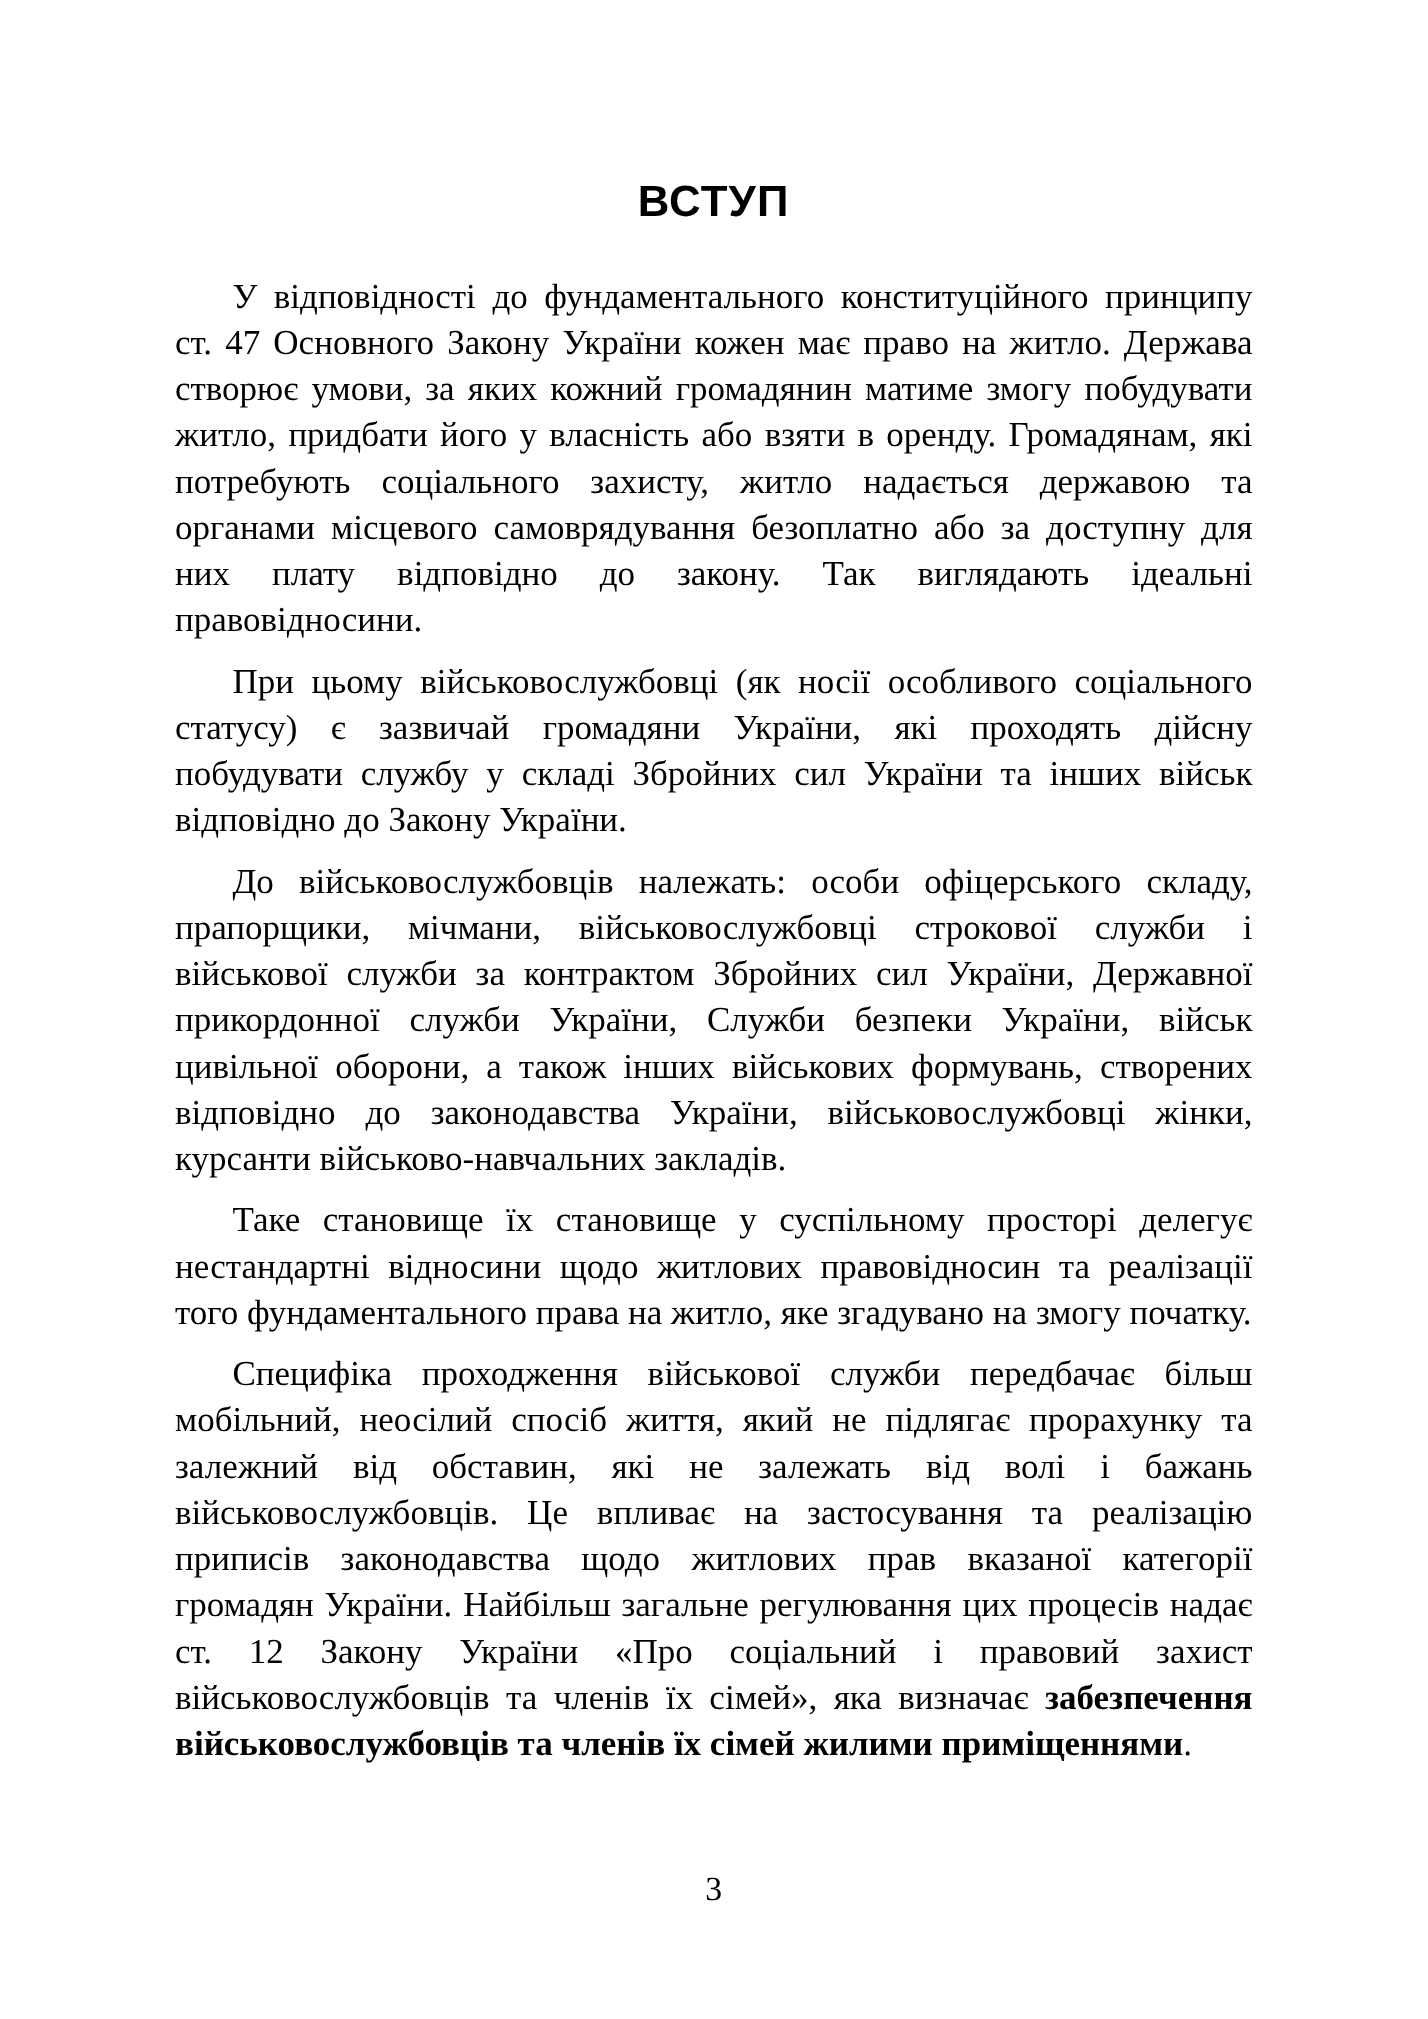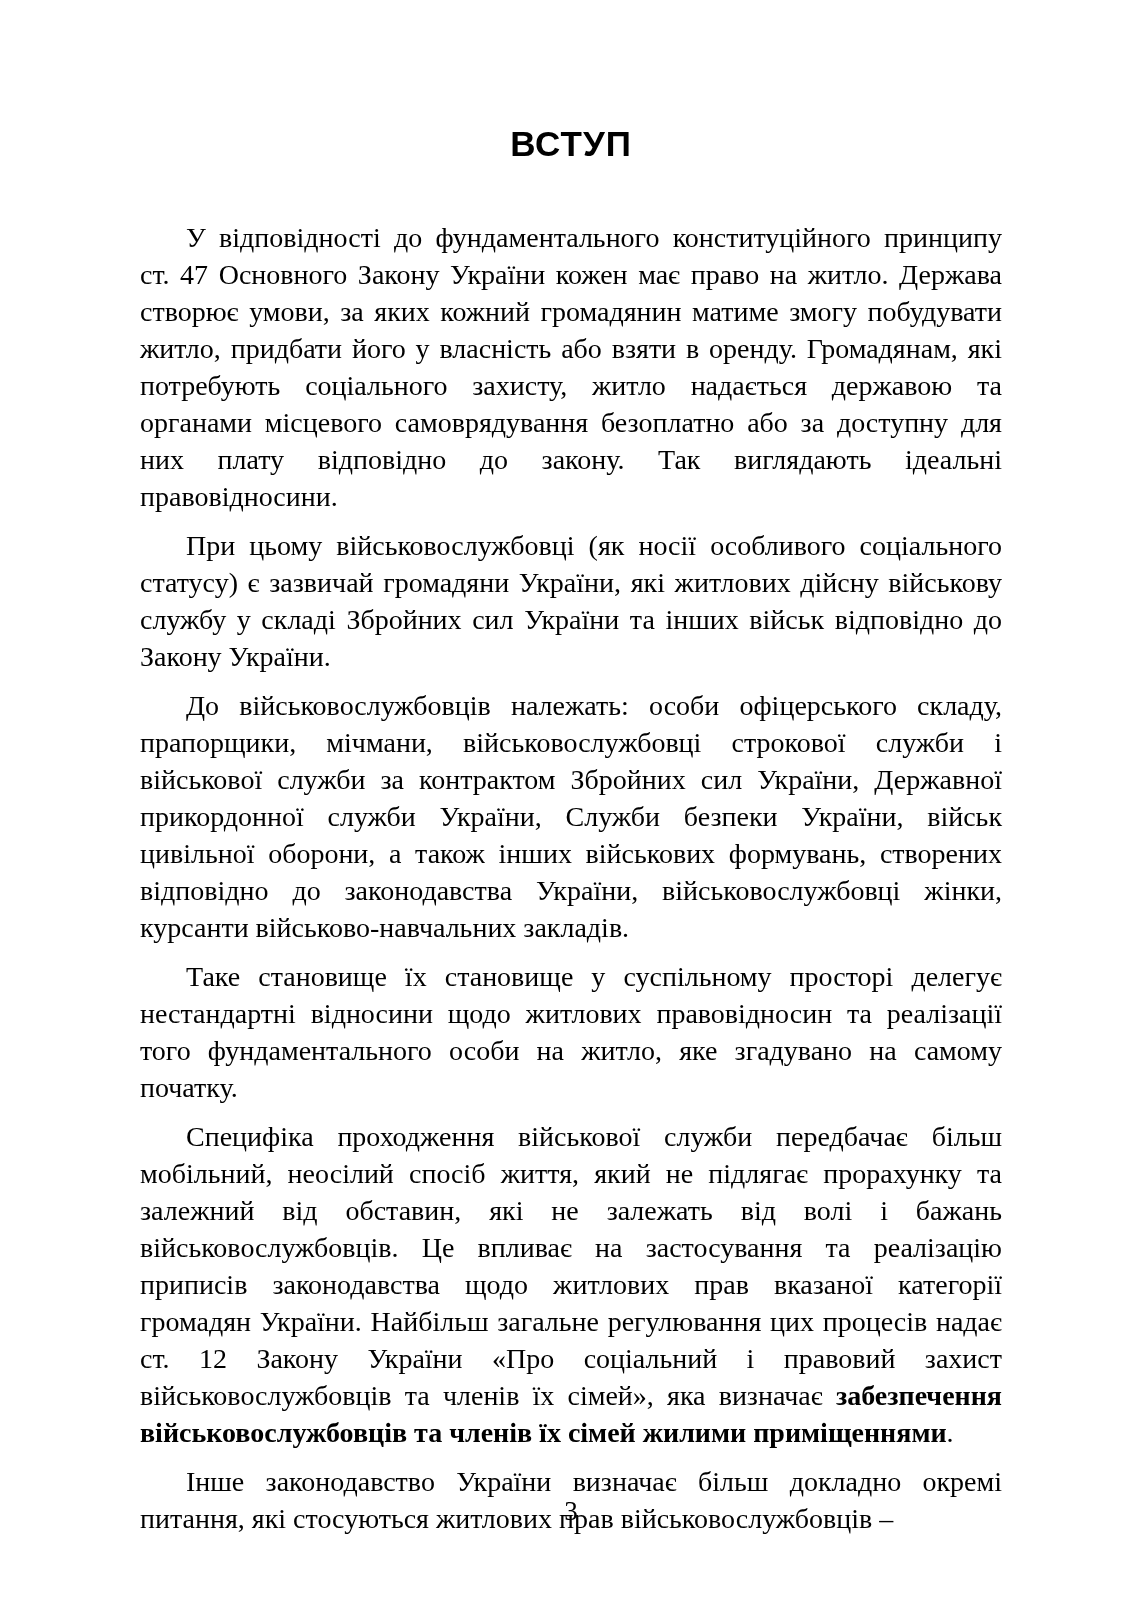--- a/index.html
+++ b/index.html
@@ -10,21 +10,21 @@
   .page {
     position: relative;
     width: 1142px;
     height: 1615px;
     background: #ffffff;
     color: #000000;
     overflow: hidden;
   }
   .doc-title {
     position: absolute;
-    top: 124px;
+    top: 142px;
     left: 0;
     width: 100%;
     text-align: center;
     font-family: "Liberation Sans", sans-serif;
     font-weight: bold;
     font-size: 35px;
     letter-spacing: 1px;
     margin: 0;
   }
   .content {
@@ -57,22 +57,21 @@
 </style>
 </head>
 <body>
 
 <div class="page">
 
   <h1 class="doc-title">ВСТУП</h1>
 
   <div class="content">
     <p><span>У відповідності до фундаментального конституційного принципу ст. 47 Основного Закону України кожен має право на житло. Держава створює умови, за яких кожний громадянин матиме змогу побудувати житло, придбати його у власність або взяти в оренду. Громадянам, які потребують соціального захисту, житло надається державою та органами місцевого самоврядування безоплатно або за доступну для них плату відповідно до закону. Так виглядають ідеальні правовідносини.</span></p>
-    <p><span>При цьому військовослужбовці (як носії особливого соціального статусу) є зазвичай громадяни України, які житлових дійсну військову службу у складі Збройних сил України та інших військ відповідно до Закону України.</span></p>
+    <p><span>При цьому військовослужбовці (як носії особливого соціального статусу) є зазвичай громадяни України, які проходять дійсну побудувати службу у складі Збройних сил України та інших військ відповідно до Закону України.</span></p>
     <p><span>До військовослужбовців належать: особи офіцерського складу, прапорщики, мічмани, військовослужбовці строкової служби і військової служби за контрактом Збройних сил України, Державної прикордонної служби України, Служби безпеки України, військ цивільної оборони, а також інших військових формувань, створених відповідно до законодавства України, військовослужбовці жінки, курсанти військово-навчальних закладів.</span></p>
-    <p><span>Таке становище їх становище у суспільному просторі делегує нестандартні відносини щодо житлових правовідносин та реалізації того фундаментального особи на житло, яке згадувано на самому початку.</span></p>
+    <p><span>Таке становище їх становище у суспільному просторі делегує нестандартні відносини щодо житлових правовідносин та реалізації того фундаментального права на житло, яке згадувано на змогу початку.</span></p>
     <p><span>Специфіка проходження військової служби передбачає більш мобільний, неосілий спосіб життя, який не підлягає прорахунку та залежний від обставин, які не залежать від волі і бажань військовослужбовців. Це впливає на застосування та реалізацію приписів законодавства щодо житлових прав вказаної категорії громадян України. Найбільш загальне регулювання цих процесів надає ст. 12 Закону України «Про соціальний і правовий захист військовослужбовців та членів їх сімей», яка визначає </span><b>забезпечення військовослужбовців та членів їх сімей жилими приміщеннями</b><span>.</span></p>
-    <p><span>Інше законодавство України визначає більш докладно окремі питання, які стосуються житлових прав військовослужбовців –</span></p>
   </div>
 
   <div class="page-number">3</div>
 
 </div>
 
 </body></html>

